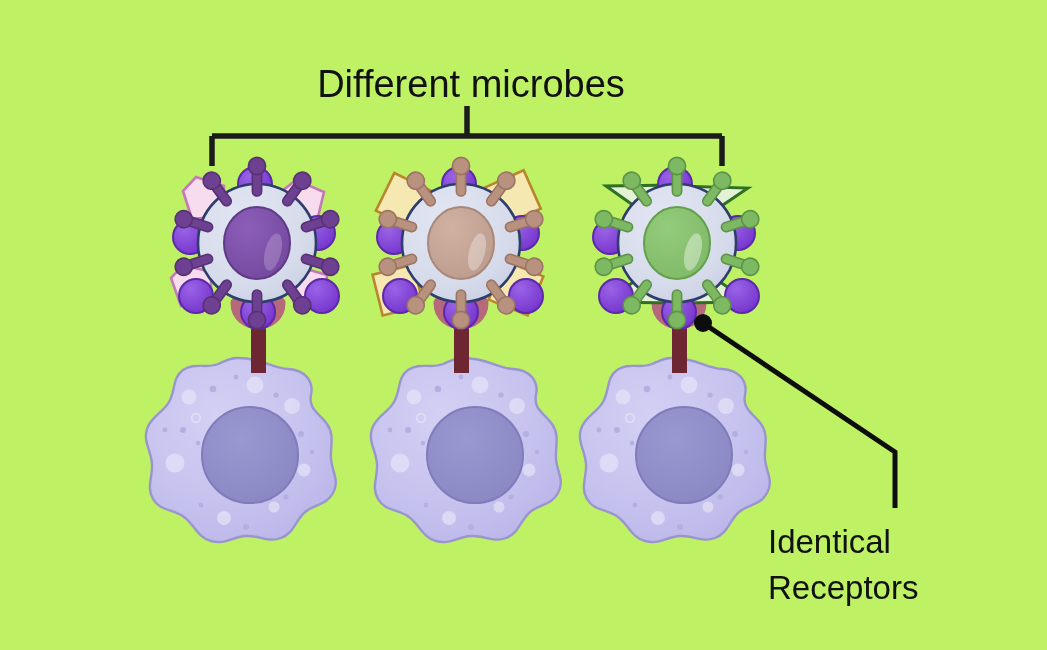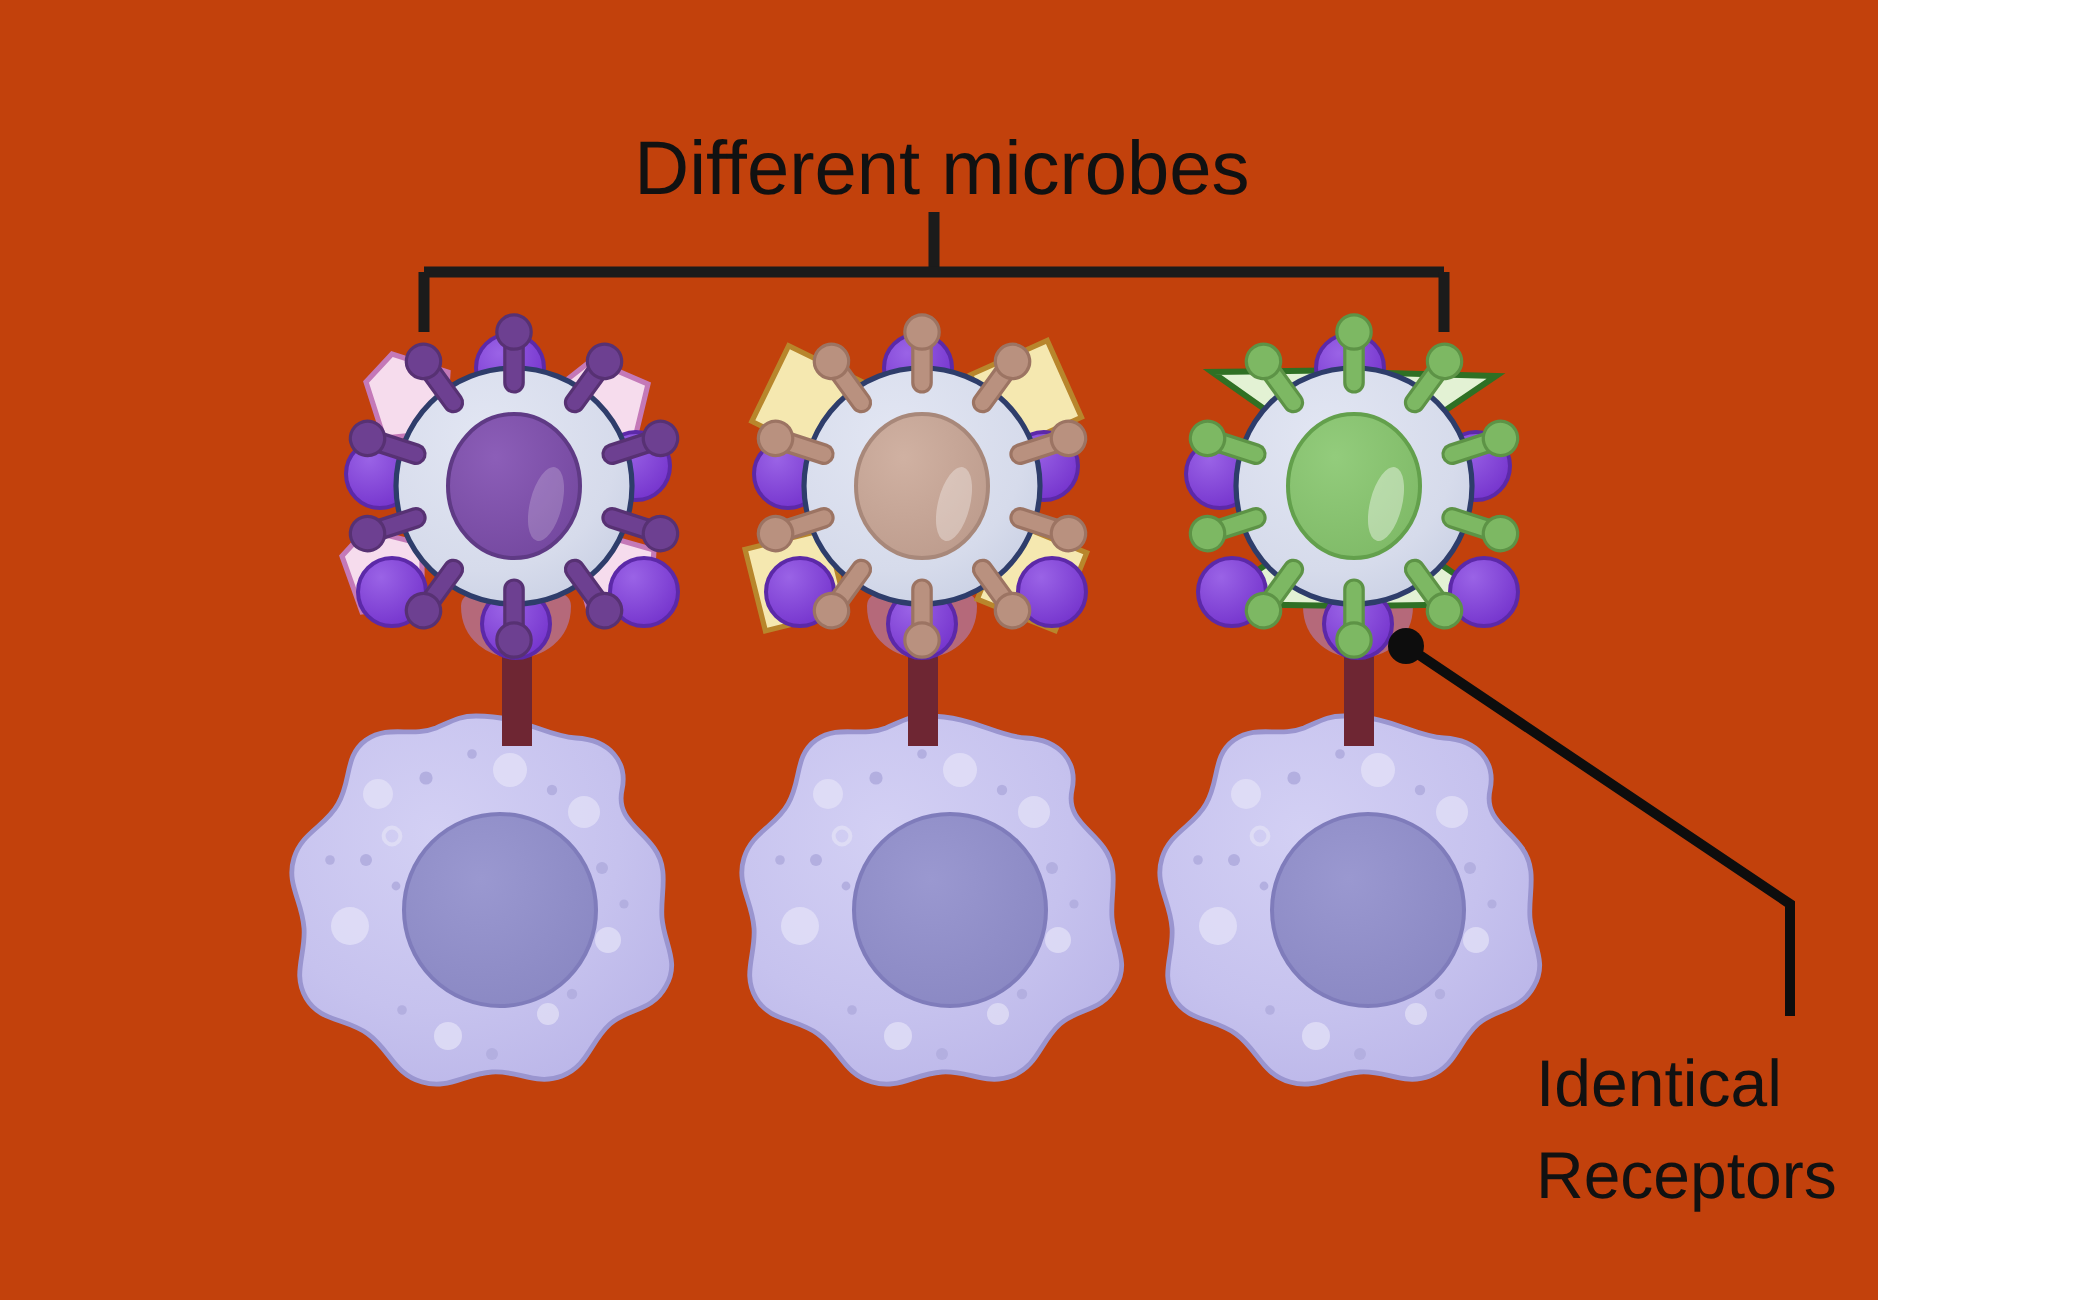--- a/index.html
+++ b/index.html
@@ -3,23 +3,23 @@
 <meta charset="utf-8">
 <title>Different microbes — Identical Receptors</title>
 <style>
   html, body {
     margin: 0;
     padding: 0;
     background: #ffffff;
   }
   #canvas {
     position: relative;
-    width: 939px;
+    width: 1047px;
     height: 650px;
-    background: #c2410c;
+    background: #bef264;
     overflow: hidden;
     font-family: "Liberation Sans", sans-serif;
   }
   #figure-svg {
     position: absolute;
     left: 0;
     top: 0;
     width: 1047px;
     height: 650px;
     display: block;

